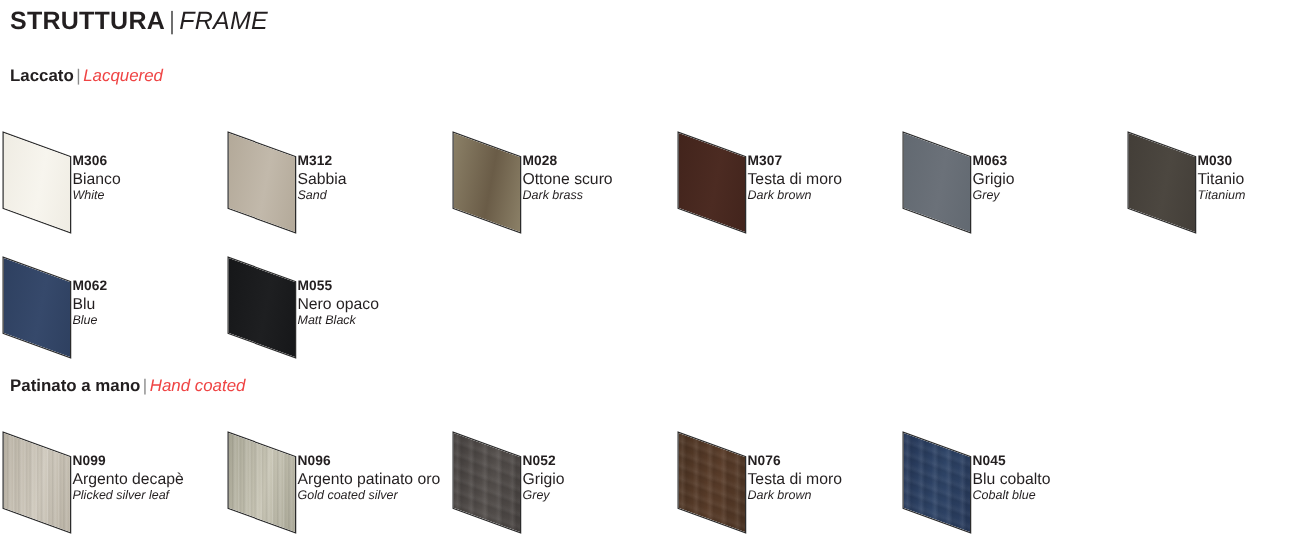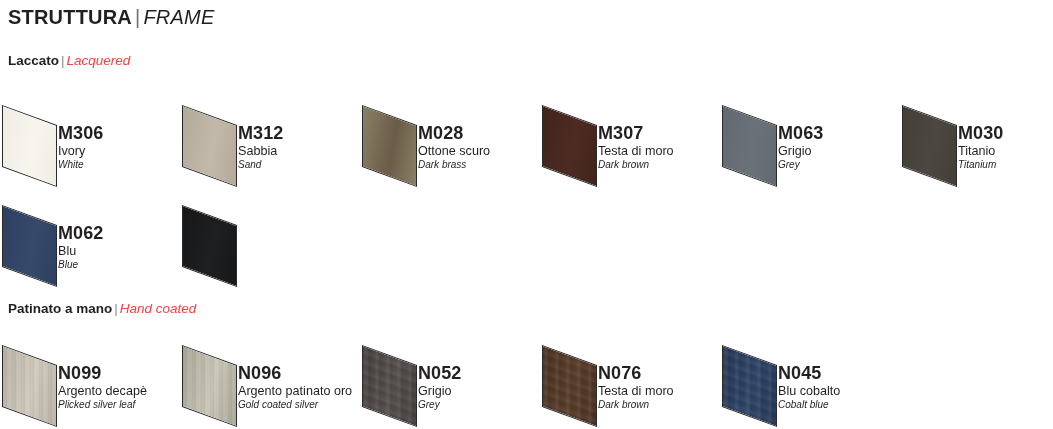--- a/index.html
+++ b/index.html
@@ -137,21 +137,21 @@
 
   
   .chip-labels {
     position: absolute;
     left: 58px;
     top: 24px;
     line-height: 1.18;
     white-space: nowrap;
   }
   .chip-code {
-    font-size: 18px;
+    font-size: 11px;
     font-weight: bold;
     color: #231f20;
     letter-spacing: .1px;
   }
   .chip-name-it {
     font-size: 12.6px;
     font-weight: normal;
     color: #231f20;
   }
   .chip-name-en {
@@ -173,21 +173,21 @@
 
 <div class="swatch-row" id="row-lacquered-1">
     <div class="swatch-cell">
       <div class="chip-wrap">
         <div class="chip">
           <div class="fill" style="background: linear-gradient(100deg, rgb(239, 236, 227) 0%, rgb(247, 245, 238) 55%, rgb(239, 236, 227) 100%);"></div>
         </div>
       </div>
       <div class="chip-labels">
         <div class="chip-code">M306</div>
-        <div class="chip-name-it">Ivory</div>
+        <div class="chip-name-it">Bianco</div>
         <div class="chip-name-en">White</div>
       </div>
     </div>
     <div class="swatch-cell">
       <div class="chip-wrap">
         <div class="chip">
           <div class="fill" style="background: linear-gradient(100deg, rgb(179, 169, 153) 0%, rgb(194, 185, 171) 55%, rgb(179, 169, 153) 100%);"></div>
         </div>
       </div>
       <div class="chip-labels">
@@ -257,20 +257,25 @@
         <div class="chip-name-it">Blu</div>
         <div class="chip-name-en">Blue</div>
       </div>
     </div>
     <div class="swatch-cell">
       <div class="chip-wrap">
         <div class="chip">
           <div class="fill" style="background: linear-gradient(100deg, rgb(22, 23, 25) 0%, rgb(30, 31, 33) 55%, rgb(22, 23, 25) 100%);"></div>
         </div>
       </div>
+      <div class="chip-labels">
+        <div class="chip-code">M055</div>
+        <div class="chip-name-it">Nero opaco</div>
+        <div class="chip-name-en">Matt Black</div>
+      </div>
     </div>
   </div>
 
 <div class="section-title" id="section-handcoated-title">
   <span class="it">Patinato a mano</span><span class="sep">|</span><span class="en">Hand coated</span>
 </div>
 
 <div class="swatch-row" id="row-handcoated-1">
     <div class="swatch-cell">
       <div class="chip-wrap">

